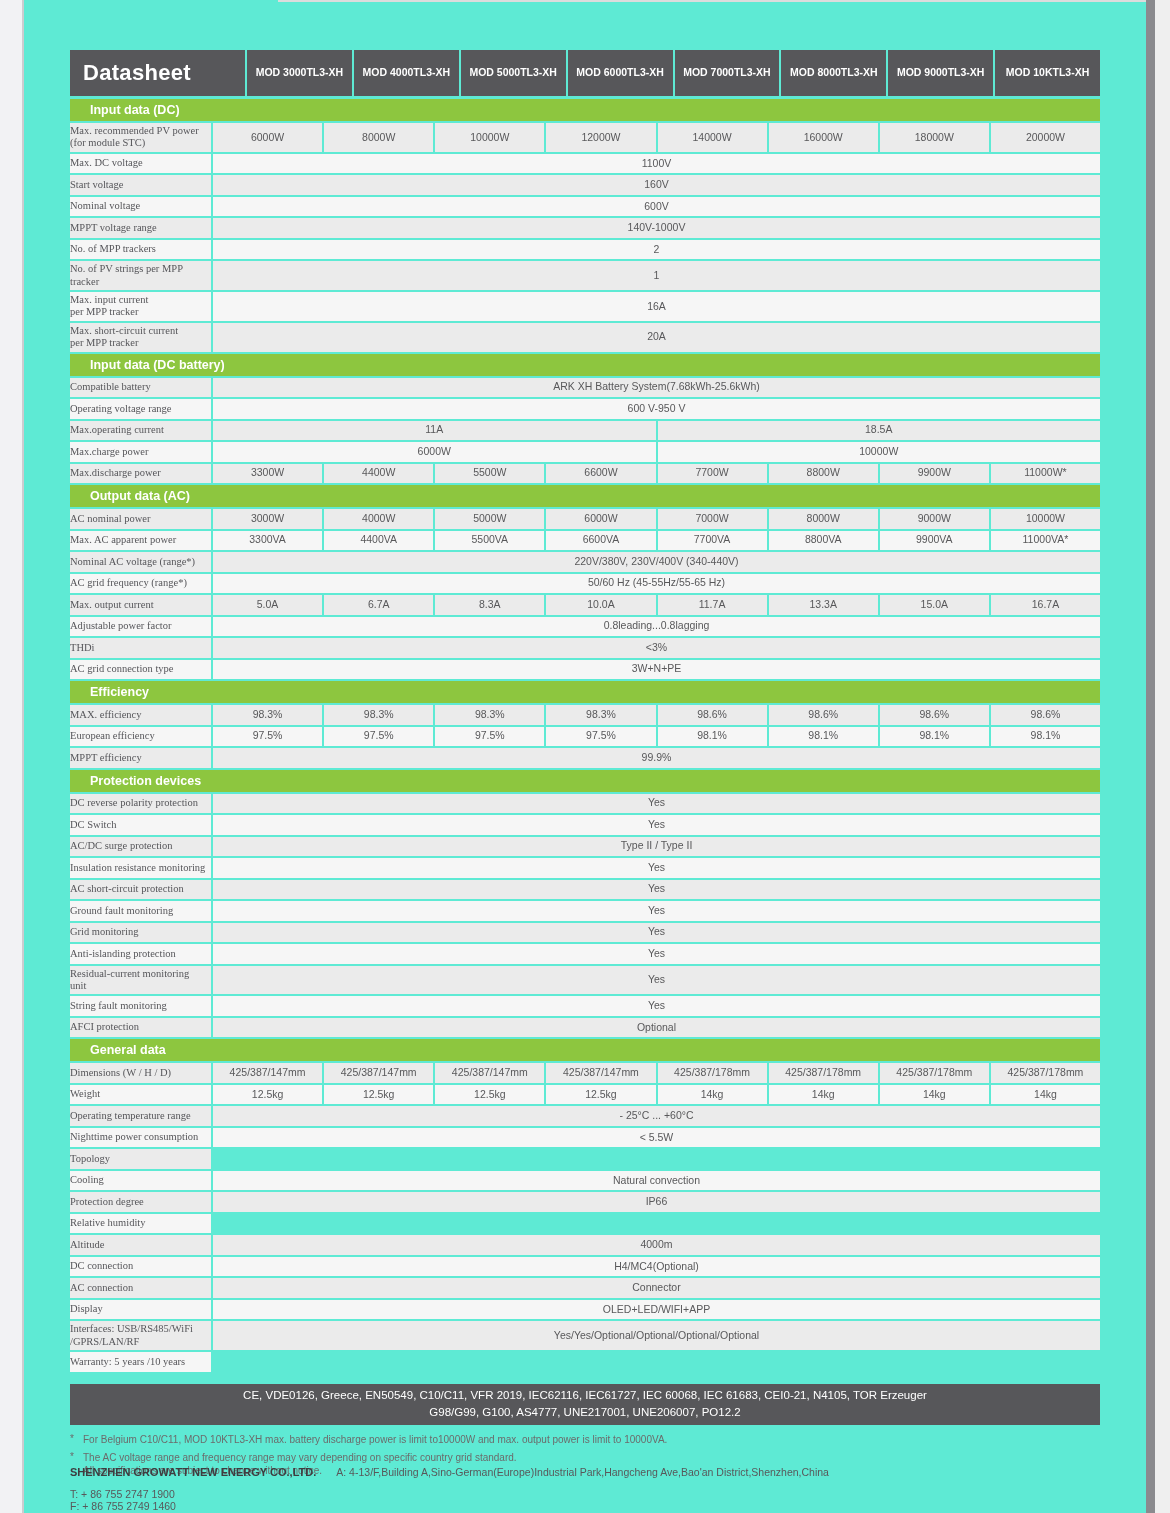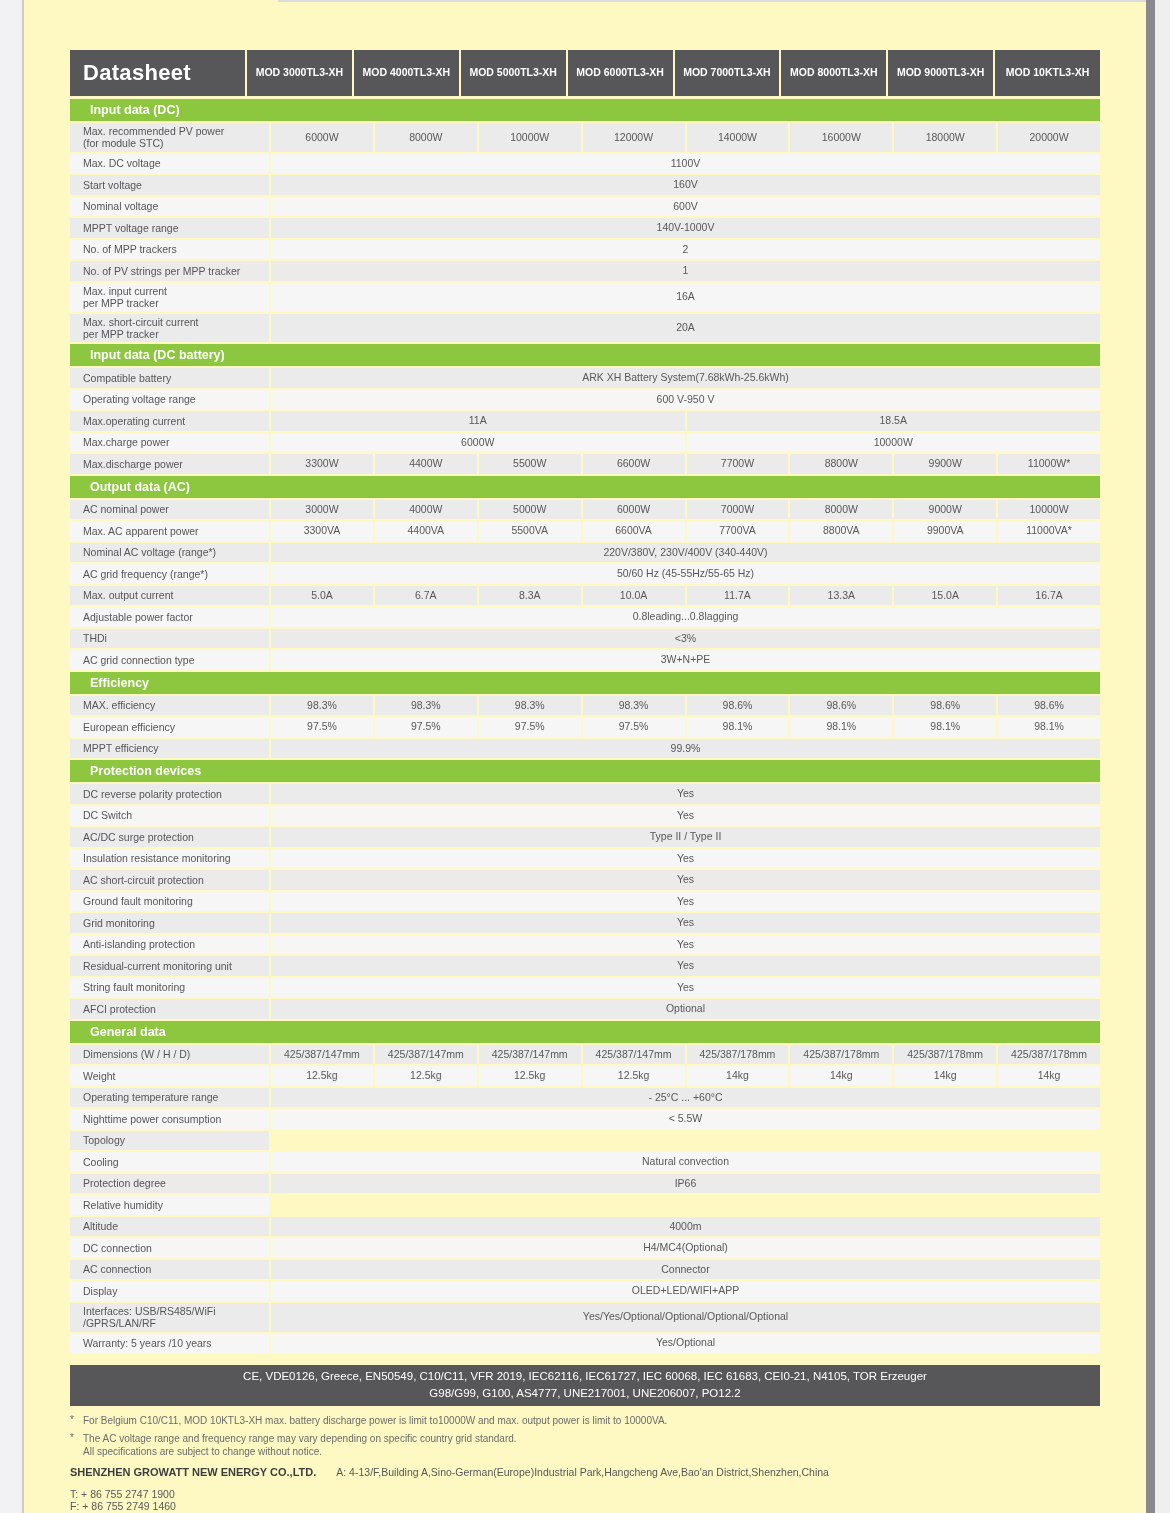--- a/index.html
+++ b/index.html
@@ -1,16 +1,16 @@
 <!DOCTYPE html>
 <html><head>
 <meta charset="utf-8">
 <style>
   html,body{margin:0;padding:0;background:#ffffff;}
-  .page{position:relative;width:1170px;height:1513px;background:#fef9c3;overflow:hidden;
+  .page{position:relative;width:1170px;height:1513px;background:#5eead4;overflow:hidden;
         font-family:"Liberation Sans",sans-serif;color:#58585A;}
   
   .edge-left{position:absolute;left:0;top:0;width:22px;height:100%;background:#f2f2f4;border-right:2px solid #cccccf;}
   .edge-right-dark{position:absolute;left:1146px;top:0;width:9px;height:100%;background:#8a8a8e;}
   .edge-right-light{position:absolute;left:1155px;top:0;width:15px;height:100%;background:#efefef;}
   .edge-top{position:absolute;left:278px;top:0;width:868px;height:2px;background:#dcdcdc;}
 
   .sheet{position:absolute;left:70px;top:50px;width:1030px;}
 
   
@@ -21,22 +21,22 @@
   .model-box{flex:1;background:#57575A;color:#fff;font-weight:bold;font-size:10.5px;
              display:flex;align-items:center;justify-content:center;text-align:center;line-height:1.1;}
 
   
   .section-bar{height:22px;background:#8DC63F;color:#fff;font-weight:bold;font-size:12.5px;
                display:flex;align-items:center;padding-left:20px;box-sizing:border-box;margin:2px 0;}
 
   
   .spec-row{display:flex;margin-bottom:2px;min-height:19.5px;}
   .spec-row.tall{min-height:26.5px;}
-  .spec-row .lbl{width:199px;box-sizing:border-box;padding:2px 4px 2px 13px;display:flex;align-items:center;
-                 font-size:10.5px;color:#56565A;white-space:pre-line;line-height:1.18;}
+  .spec-row .lbl{width:141px;box-sizing:border-box;padding:2px 4px 2px 0;display:flex;align-items:center;
+                 font-size:10.5px;color:#56565A;white-space:pre-line;line-height:1.18;font-family:Liberation Serif, serif;}
   .spec-row .vals{flex:1;margin-left:2px;display:flex;gap:2px;}
   .vals .cell{flex:1;display:flex;align-items:center;justify-content:center;text-align:center;
               font-size:10.5px;color:#58585A;line-height:1.1;}
   .spec-row.dark .lbl,.spec-row.dark .cell{background:#EBEBEB;}
   .spec-row.lite .lbl,.spec-row.lite .cell{background:#F6F6F6;}
 
   
   .cert-bar{background:#57575A;color:#fff;text-align:center;font-size:11.5px;line-height:17px;
             padding:3px 10px 4px;margin-top:12px;}
 
@@ -437,23 +437,20 @@
         </div>
         <div class="spec-row dark tall">
           <div class="lbl">Interfaces: USB/RS485/WiFi
 /GPRS/LAN/RF</div>
           <div class="vals">
             <div class="cell">Yes/Yes/Optional/Optional/Optional/Optional</div>
           </div>
         </div>
         <div class="spec-row lite">
           <div class="lbl">Warranty: 5 years /10 years</div>
-          <div class="vals">
-            <div class="cell">Yes/Optional</div>
-          </div>
         </div>
       </div>
 
     <div class="cert-bar">
       <div>CE, VDE0126, Greece, EN50549, C10/C11, VFR 2019,  IEC62116, IEC61727, IEC 60068, IEC 61683, CEI0-21, N4105, TOR Erzeuger</div>
       <div>G98/G99, G100, AS4777, UNE217001, UNE206007, PO12.2</div>
     </div>
 
     <div class="footnotes" id="footnotes">
         <div class="footnote">

